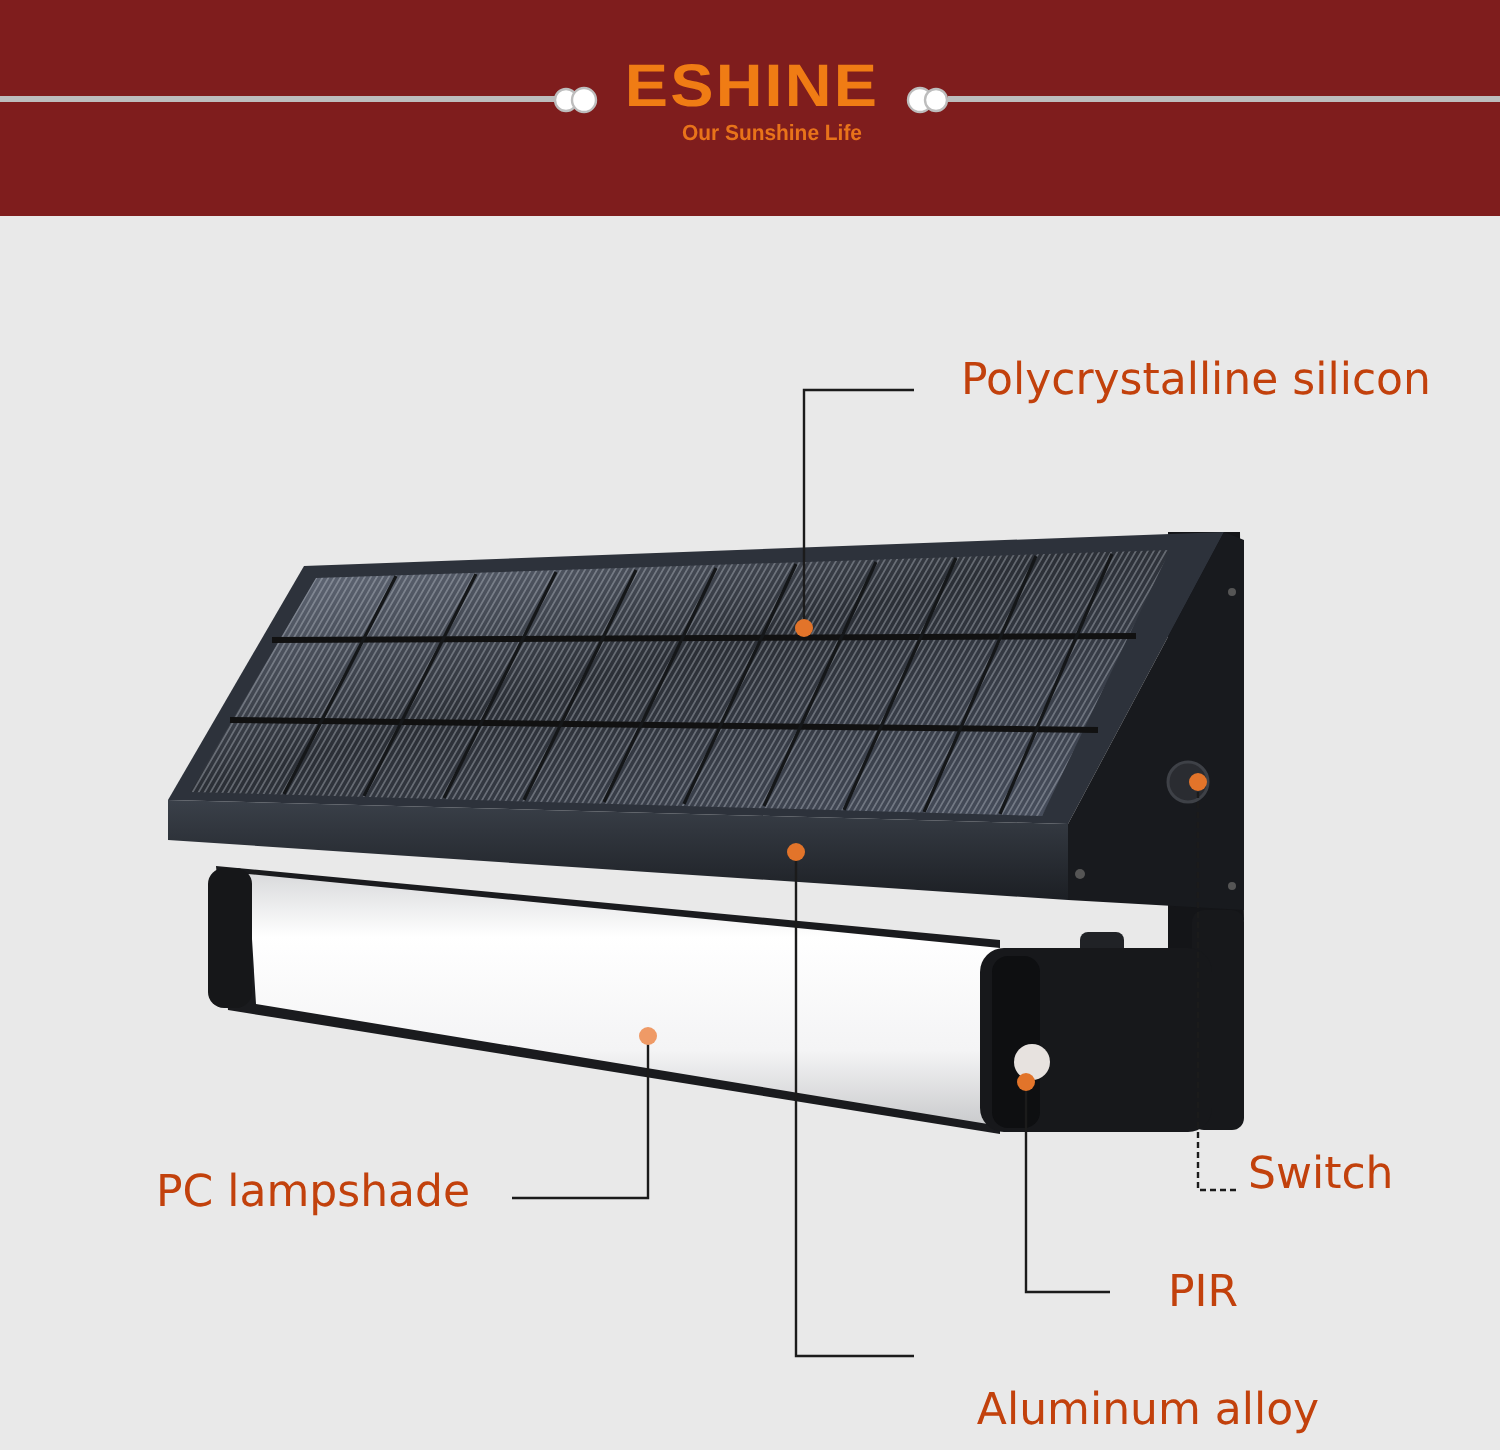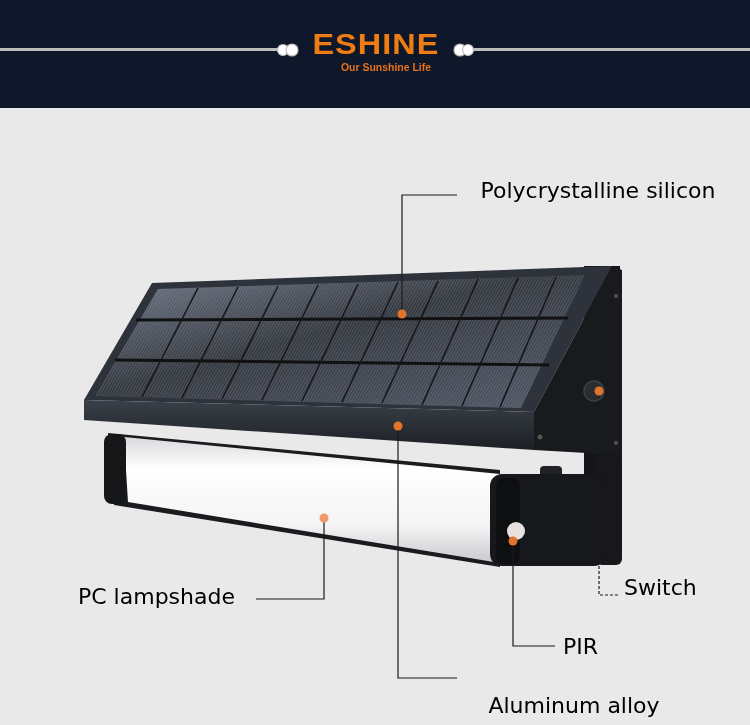--- a/index.html
+++ b/index.html
@@ -1,26 +1,26 @@
 <!DOCTYPE html>
 <html><head>
 <meta charset="utf-8">
 <style>
   html, body { margin:0; padding:0; }
   body { width:750px; height:725px; position:relative; overflow:hidden; background:#e9e9e9; font-family:"DejaVu Sans", sans-serif; }
-  .header { position:absolute; left:0; top:0; width:750px; height:108px; background:#0f172a;text-decoration:underline; }
+  .header { position:absolute; left:0; top:0; width:750px; height:108px; background:#7f1d1d;text-decoration:underline; }
   .hline { position:absolute; top:48px; height:3px; background:#bdbdbd; }
   .hline.left { left:0; width:278px; }
   .hline.right { left:474px; width:276px; }
   .rings { position:absolute; top:43px; }
   .brand { position:absolute; left:312px; top:28px; width:128px; text-align:center; }
   .brand-name { color:#f07c14; font-family:"Liberation Sans", sans-serif; font-weight:bold; font-size:30px; letter-spacing:1px; line-height:32px; transform:scaleX(1.08); }
   .brand-tag { color:#e8731a; font-family:"Liberation Sans", sans-serif; font-weight:bold; font-size:11px; line-height:12px; margin-left:20px; margin-top:1px; transform:scaleX(0.95); }
   .product { position:absolute; left:0; top:0; }
-  .label { position:absolute; color:#000000; font-size:22px; line-height:28px; text-align:center; white-space:nowrap; }
+  .label { position:absolute; color:#c2410c; font-size:22px; line-height:28px; text-align:center; white-space:nowrap; }
 </style>
 </head>
 <body>
 
 <div class="header">
   <div class="hline left"></div>
   <svg class="rings" style="left:275px;" width="26" height="14">
     <circle cx="8" cy="7" r="5.5" fill="#fff" stroke="#bdbdbd" stroke-width="1.2"></circle>
     <circle cx="17" cy="7" r="6" fill="#fff" stroke="#bdbdbd" stroke-width="1.2"></circle>
   </svg>
@@ -129,19 +129,19 @@
 </div>
 
 <div class="label" style="left:78px; top:583px; text-align:center;">
   <div>PC lampshade</div>
 </div>
 
 <div class="label" style="left:624px; top:574px; text-align:left;">
   <div>Switch</div>
 </div>
 
-<div class="label" style="left:563px; top:633px; text-align:center;">
+<div class="label" style="left:584px; top:633px; text-align:center;">
   <div>PIR</div>
 </div>
 
 <div class="label" style="left:474px; top:692px; width:200px;">
   <div>Aluminum alloy</div>
 </div>
 
 </body></html>

